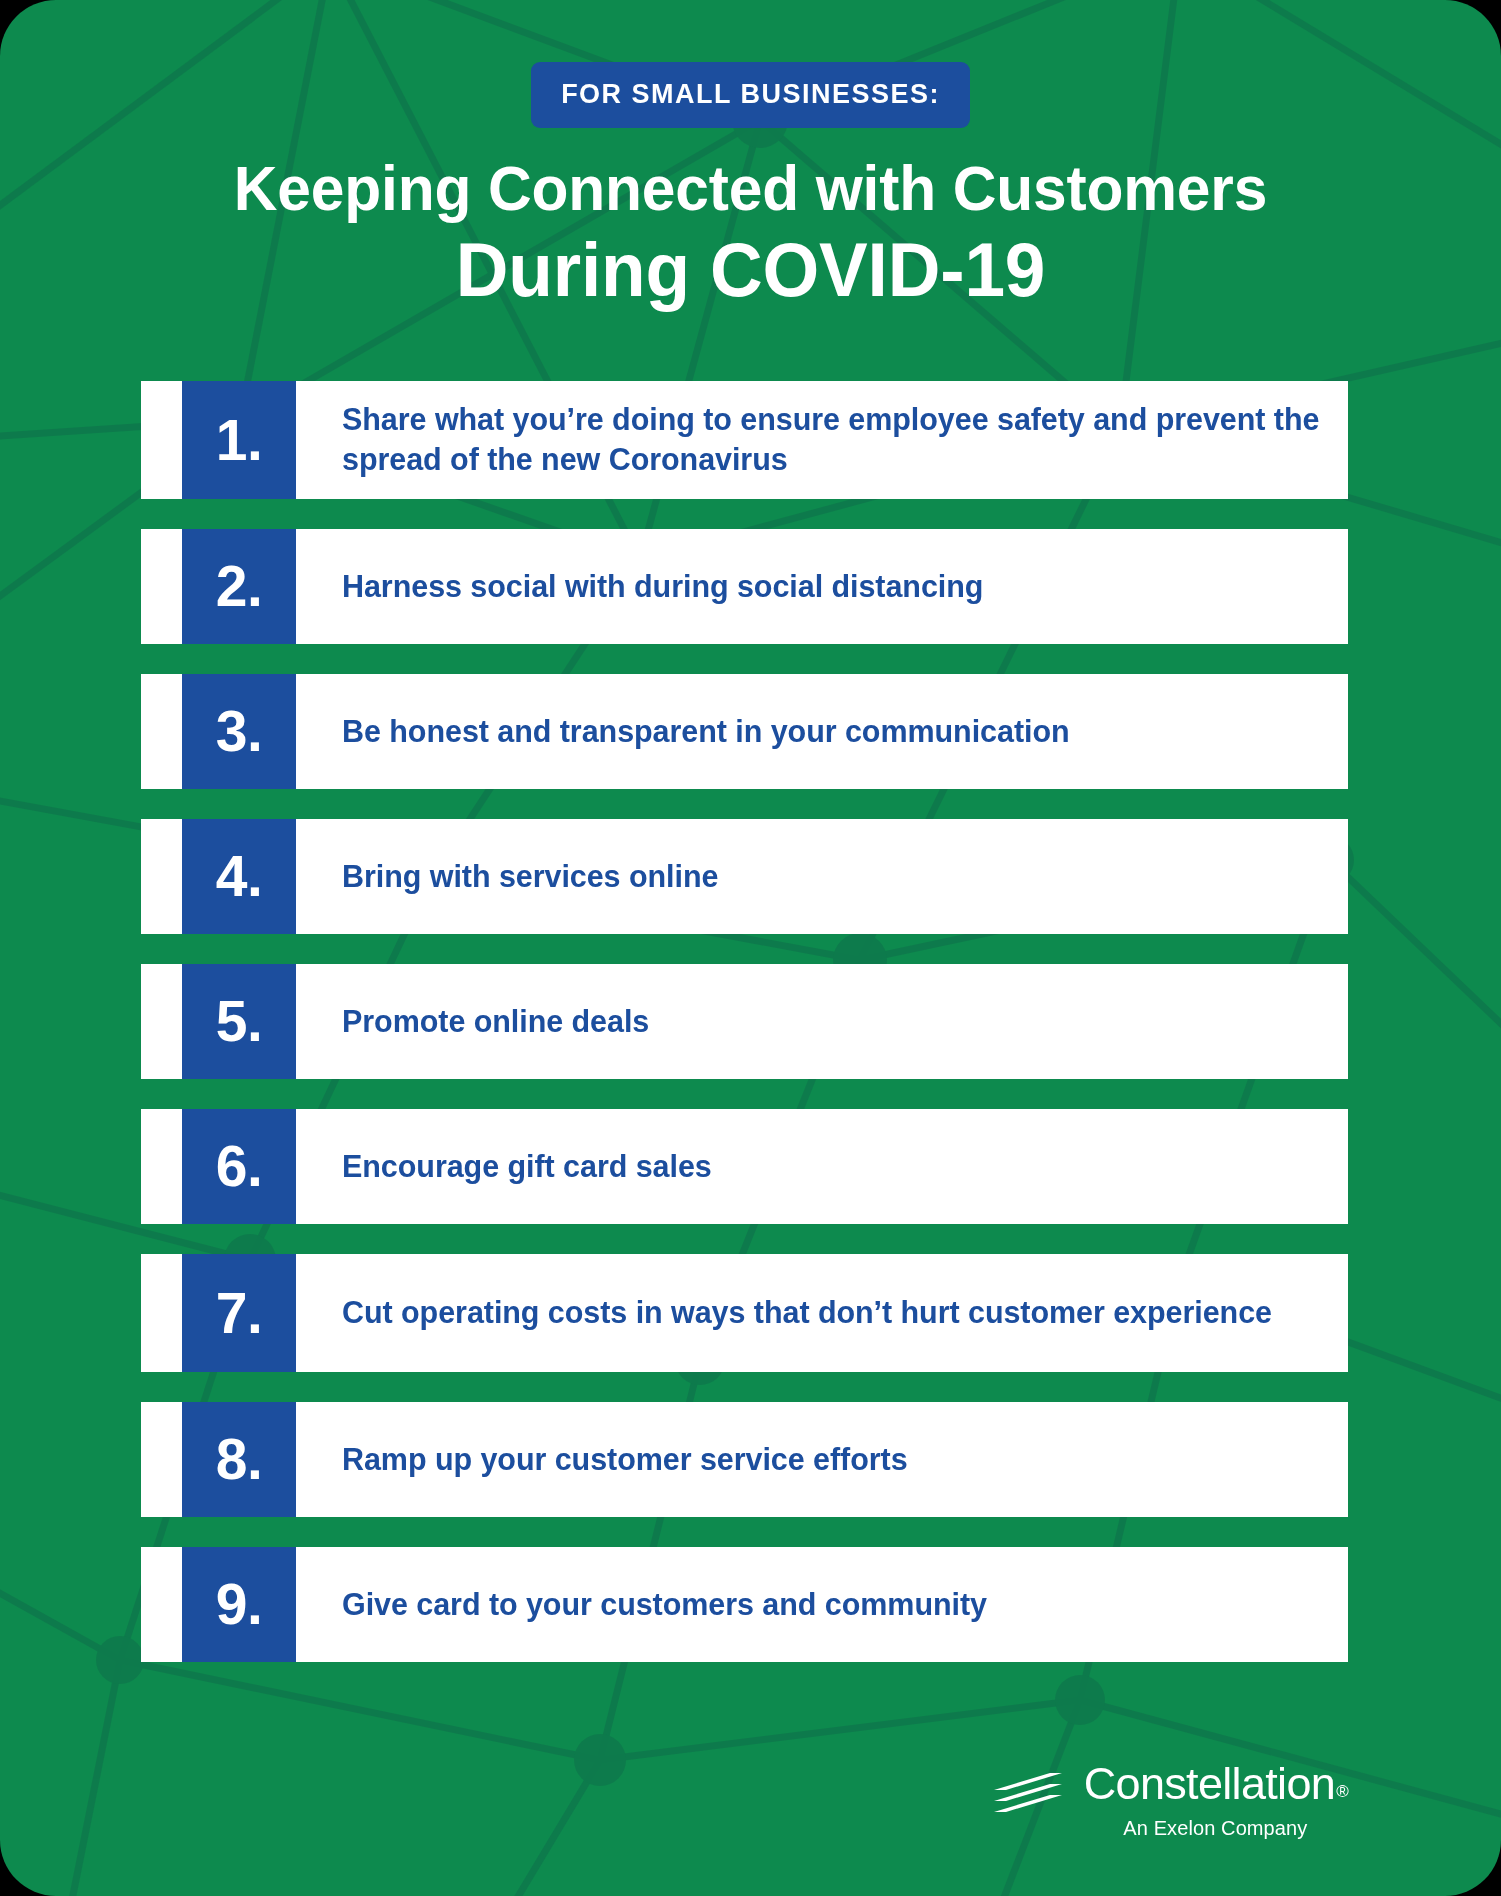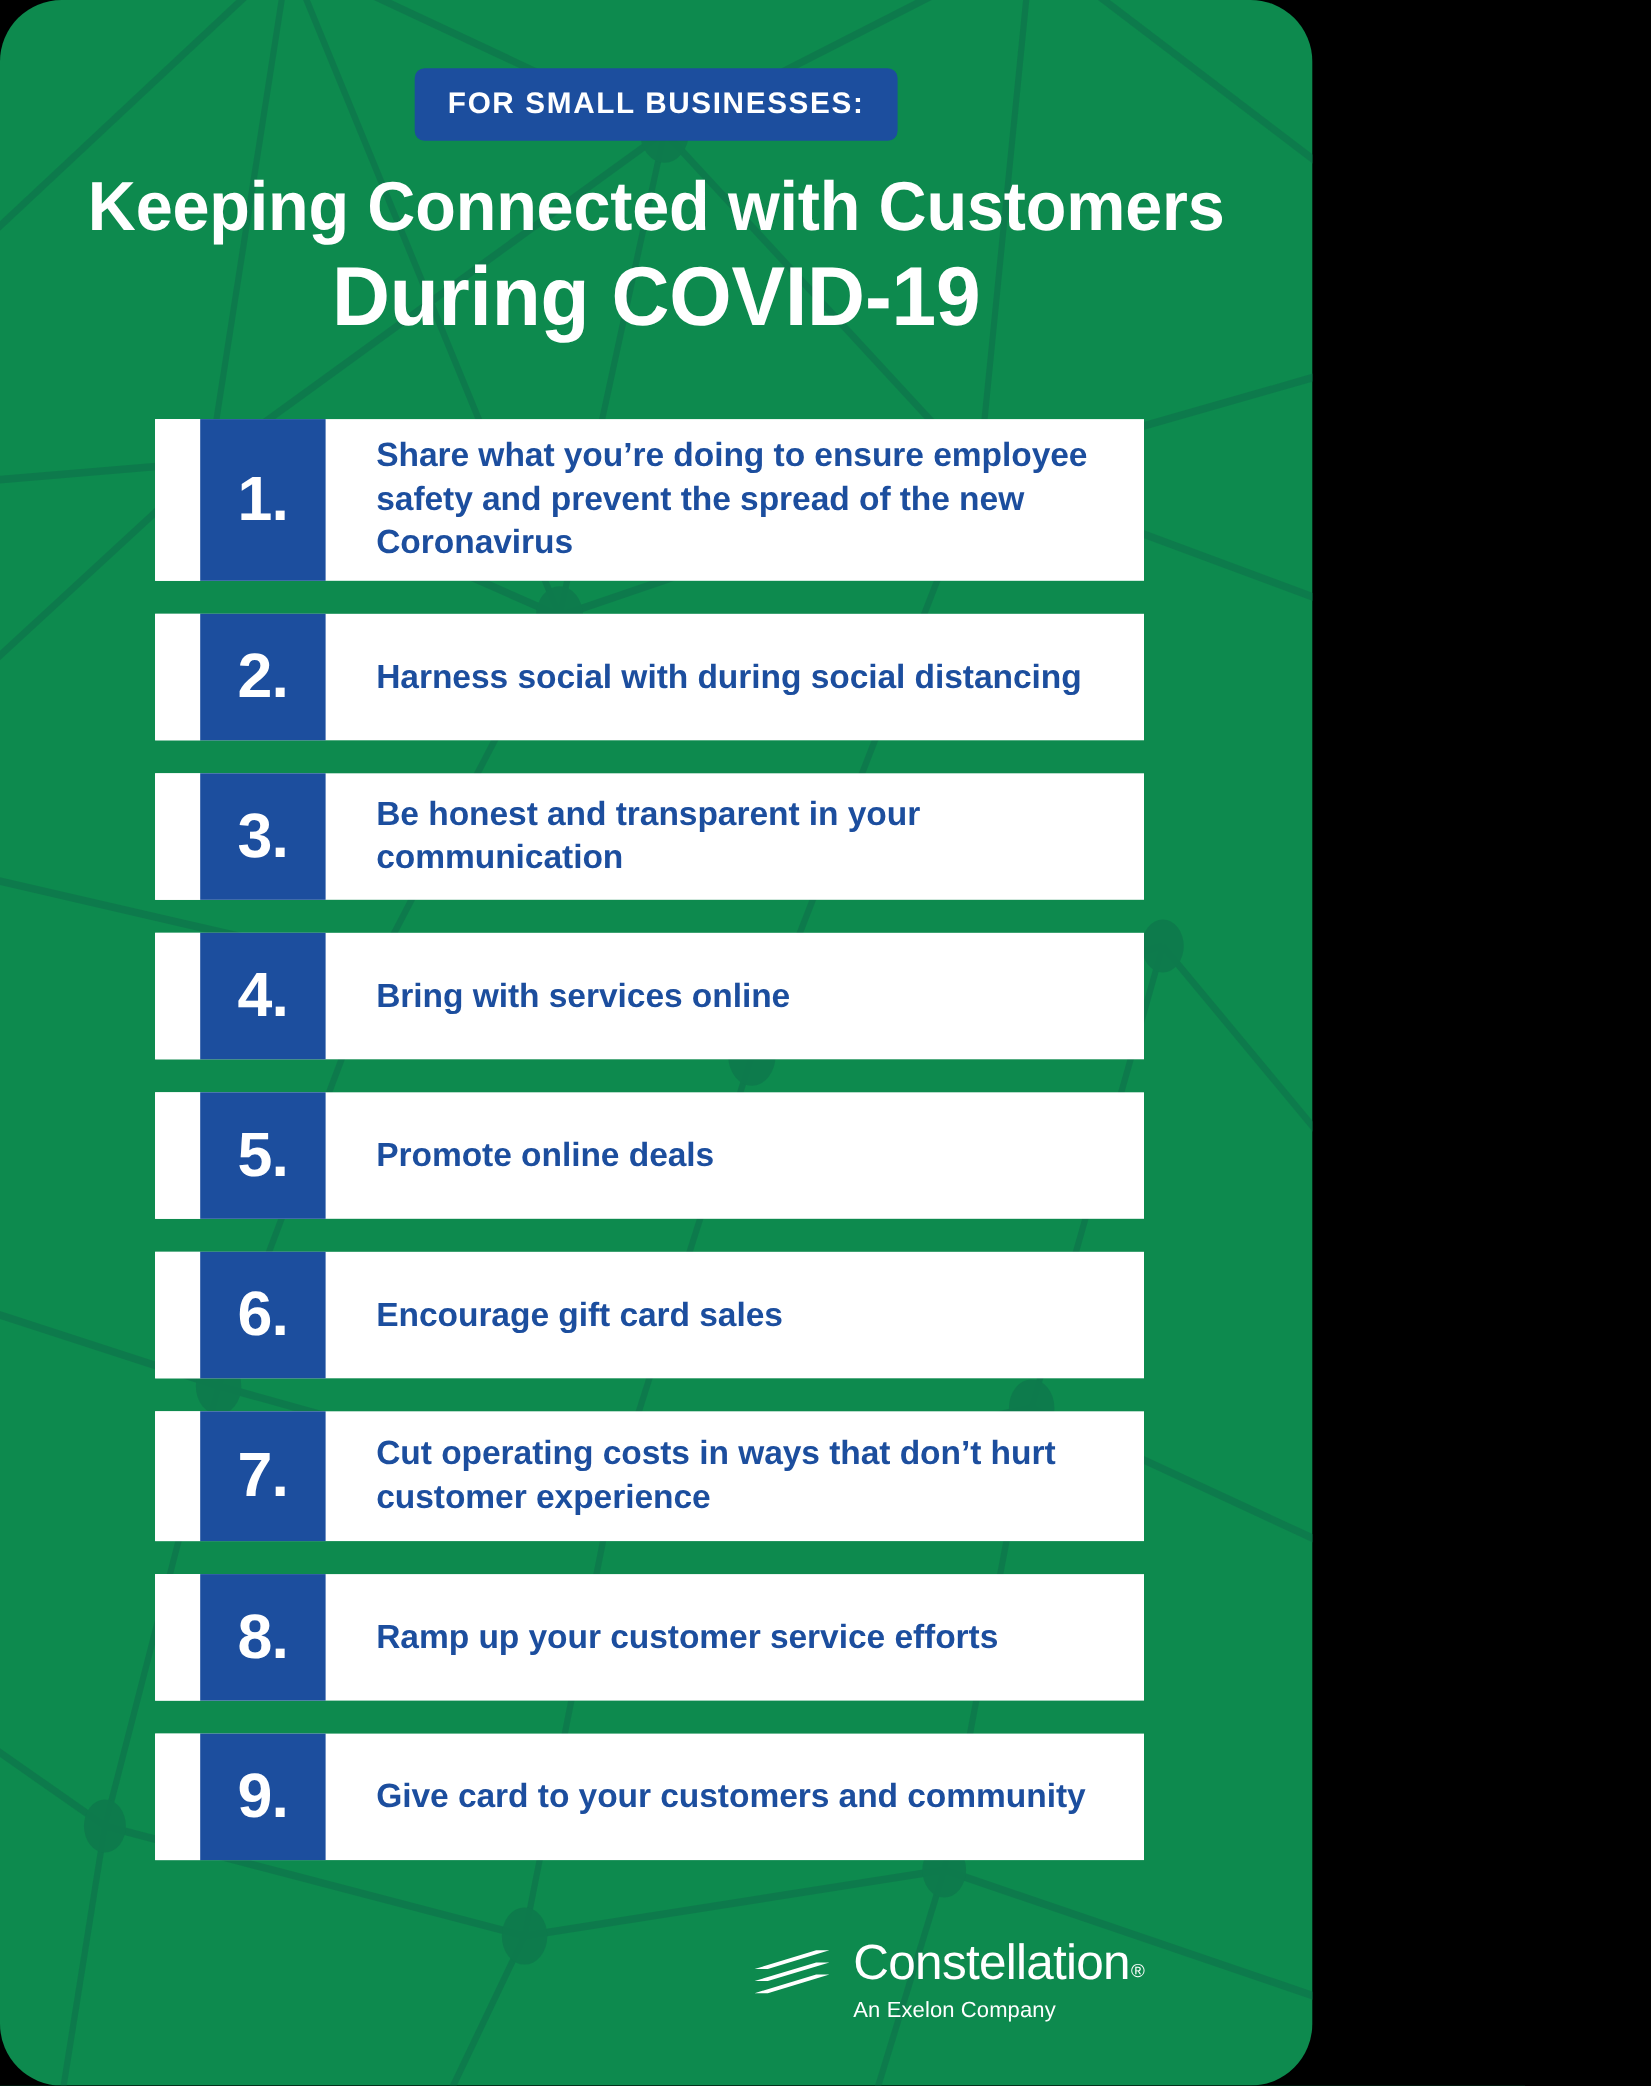--- a/index.html
+++ b/index.html
@@ -10,21 +10,21 @@
   }
   body {
     width: 1501px;
     height: 1896px;
     overflow: hidden;
     font-family: "Liberation Sans", sans-serif;
   }
 
   .poster {
     position: relative;
-    width: 1193px;
+    width: 1501px;
     height: 1896px;
     box-sizing: border-box;
     background: #0d8a4e;
     border-radius: 56px;
     overflow: hidden;
   }
 
   .bg-network {
     position: absolute;
     inset: 0;
@@ -140,20 +140,21 @@
     gap: 18px;
   }
   .logo-mark {
     width: 76px;
     height: 56px;
     margin-top: 8px;
     flex: 0 0 auto;
   }
   .logo-text {
     display: block;
+    text-align: center;
   }
   .logo-word {
     display: block;
     color: #ffffff;
     font-size: 45px;
     line-height: 1;
     font-weight: normal;
     letter-spacing: -0.015em;
     white-space: nowrap;
   }

